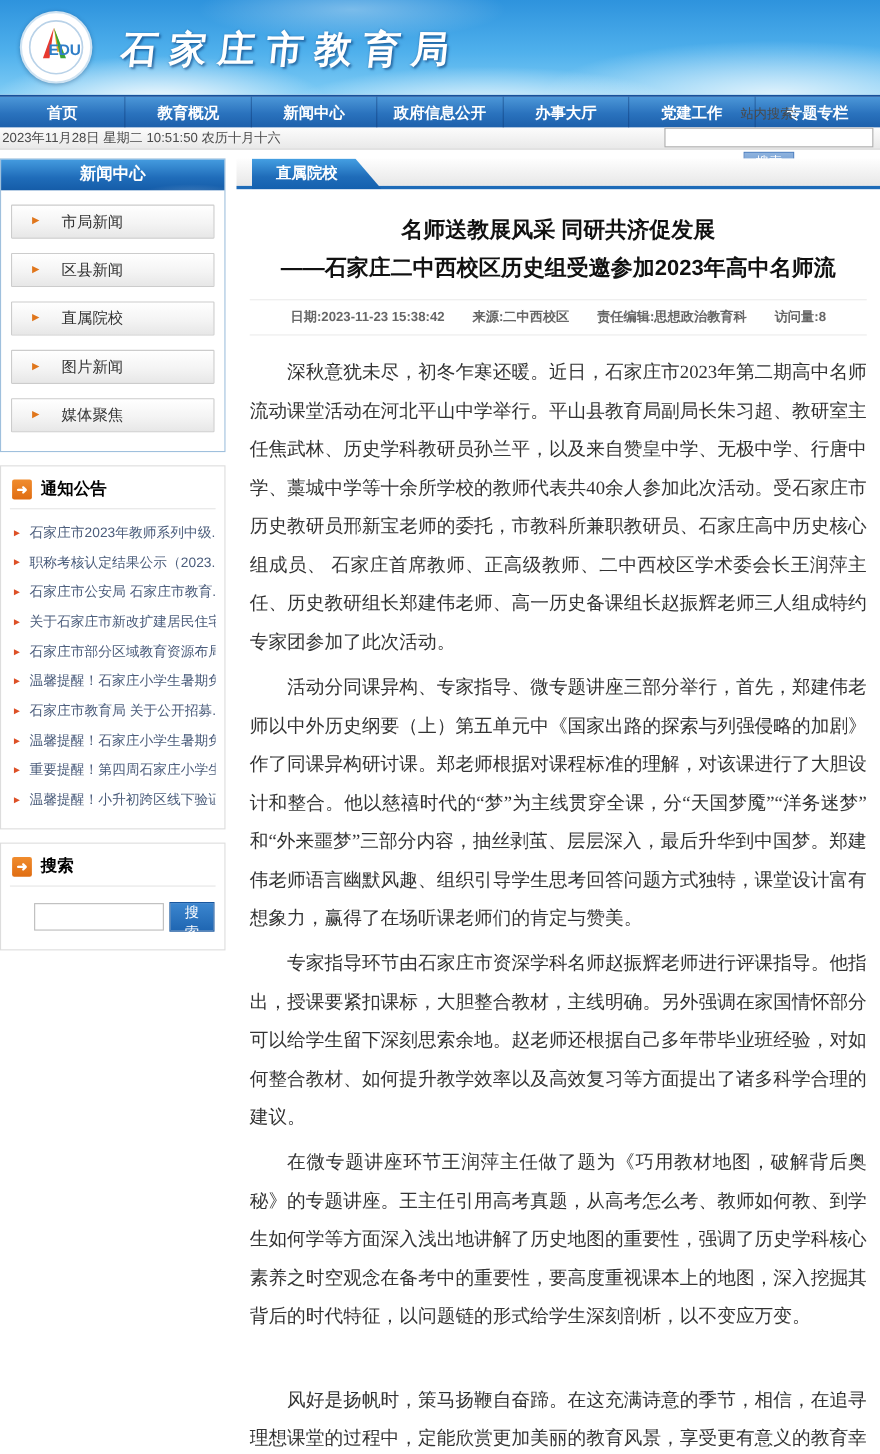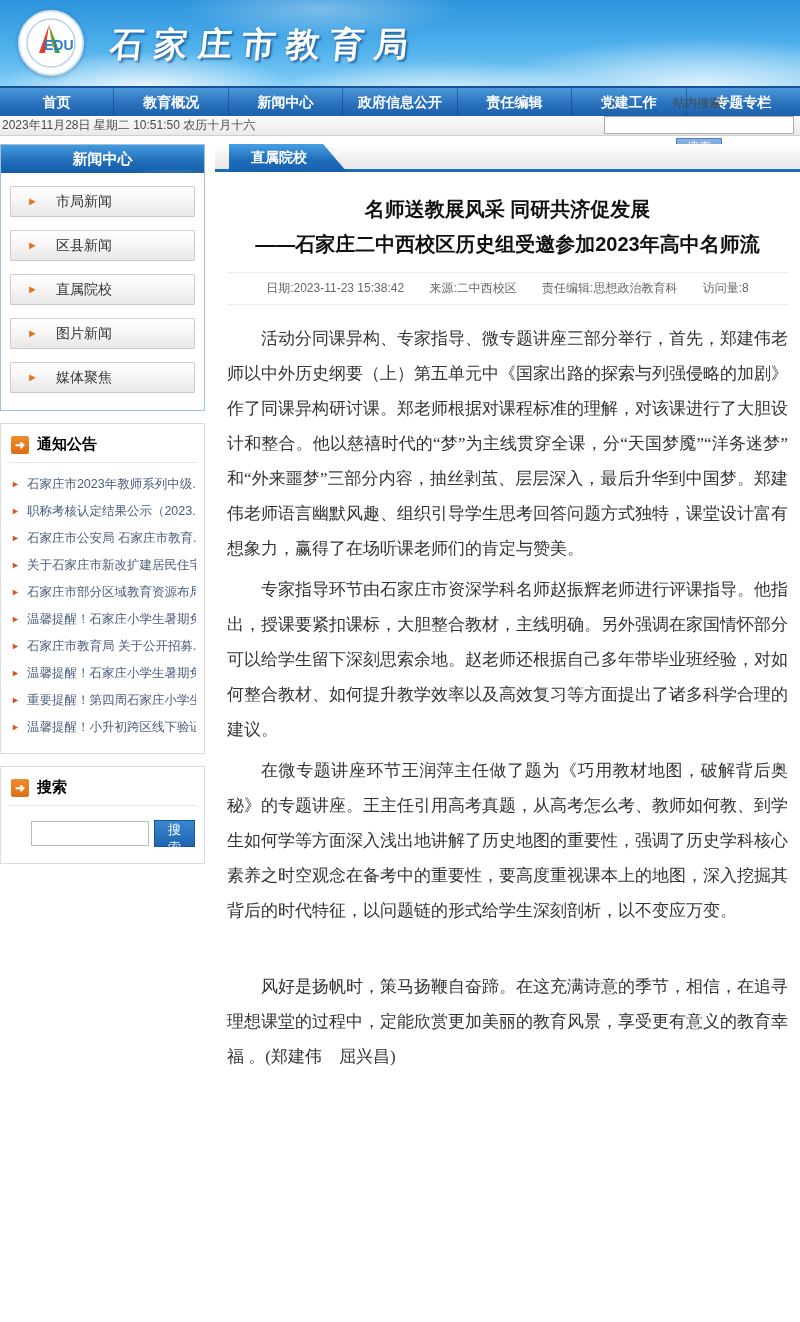--- a/index.html
+++ b/index.html
@@ -124,21 +124,21 @@
   }
   
   .article { padding:0 10px; }
   .article-title {
     margin:20px 12px 8px 12px; text-align:center;
     font-size:20px; font-weight:bold; color:#111; line-height:1.75;
   }
   .article-meta {
     margin:10px 2px 0 2px; padding:7px 0;
     border-top:1px solid #ececec; border-bottom:1px solid #ececec;
-    text-align:center; font-size:12px; color:#666;
+    text-align:center; font-size:12px; color:#666;font-weight:bold;
   }
   .article-meta span { margin:0 11px; }
   .article-body {
     font-family:"Liberation Serif", serif;
     font-size:17px; line-height:35px; color:#333;
     text-align:justify; padding:10px 2px 30px 2px;
   }
   .article-body p { text-indent:2em; margin-top:6px; }
   .article-body p:last-child { margin-top:41px; }
 </style>
@@ -161,21 +161,21 @@
 <div class="nav">
 
     <a class="nav-item">首页</a>
 
     <a class="nav-item">教育概况</a>
 
     <a class="nav-item">新闻中心</a>
 
     <a class="nav-item">政府信息公开</a>
 
-    <a class="nav-item">责任编辑</a>
+    <a class="nav-item">办事大厅</a>
 
     <a class="nav-item">党建工作</a>
 
     <a class="nav-item">专题专栏</a>
   </div>
 
 <div class="info-bar">
   <span>2023年11月28日 星期二 10:51:50 农历十月十六</span>
   <span class="site-search">
     <span>站内搜索:</span>
@@ -310,20 +310,21 @@
         
           <span>来源:二中西校区</span>
         
           <span>责任编辑:思想政治教育科</span>
         
           <span>访问量:8</span>
         </div>
 
       <div class="article-body">
 
+          <p>深秋意犹未尽，初冬乍寒还暖。近日，石家庄市2023年第二期高中名师流动课堂活动在河北平山中学举行。平山县教育局副局长朱习超、教研室主任焦武林、历史学科教研员孙兰平，以及来自赞皇中学、无极中学、行唐中学、藁城中学等十余所学校的教师代表共40余人参加此次活动。受石家庄市历史教研员邢新宝老师的委托，市教科所兼职教研员、石家庄高中历史核心组成员、 石家庄首席教师、正高级教师、二中西校区学术委会长王润萍主任、历史教研组长郑建伟老师、高一历史备课组长赵振辉老师三人组成特约专家团参加了此次活动。</p>
 
           <p>活动分同课异构、专家指导、微专题讲座三部分举行，首先，郑建伟老师以中外历史纲要（上）第五单元中《国家出路的探索与列强侵略的加剧》作了同课异构研讨课。郑老师根据对课程标准的理解，对该课进行了大胆设计和整合。他以慈禧时代的“梦”为主线贯穿全课，分“天国梦魇”“洋务迷梦”和“外来噩梦”三部分内容，抽丝剥茧、层层深入，最后升华到中国梦。郑建伟老师语言幽默风趣、组织引导学生思考回答问题方式独特，课堂设计富有想象力，赢得了在场听课老师们的肯定与赞美。</p>
 
           <p>专家指导环节由石家庄市资深学科名师赵振辉老师进行评课指导。他指出，授课要紧扣课标，大胆整合教材，主线明确。另外强调在家国情怀部分可以给学生留下深刻思索余地。赵老师还根据自己多年带毕业班经验，对如何整合教材、如何提升教学效率以及高效复习等方面提出了诸多科学合理的建议。</p>
 
           <p>在微专题讲座环节王润萍主任做了题为《巧用教材地图，破解背后奥秘》的专题讲座。王主任引用高考真题，从高考怎么考、教师如何教、到学生如何学等方面深入浅出地讲解了历史地图的重要性，强调了历史学科核心素养之时空观念在备考中的重要性，要高度重视课本上的地图，深入挖掘其背后的时代特征，以问题链的形式给学生深刻剖析，以不变应万变。</p>
 
           <p>风好是扬帆时，策马扬鞭自奋蹄。在这充满诗意的季节，相信，在追寻理想课堂的过程中，定能欣赏更加美丽的教育风景，享受更有意义的教育幸福 。(郑建伟　屈兴昌)</p>
         </div>
     </div>

